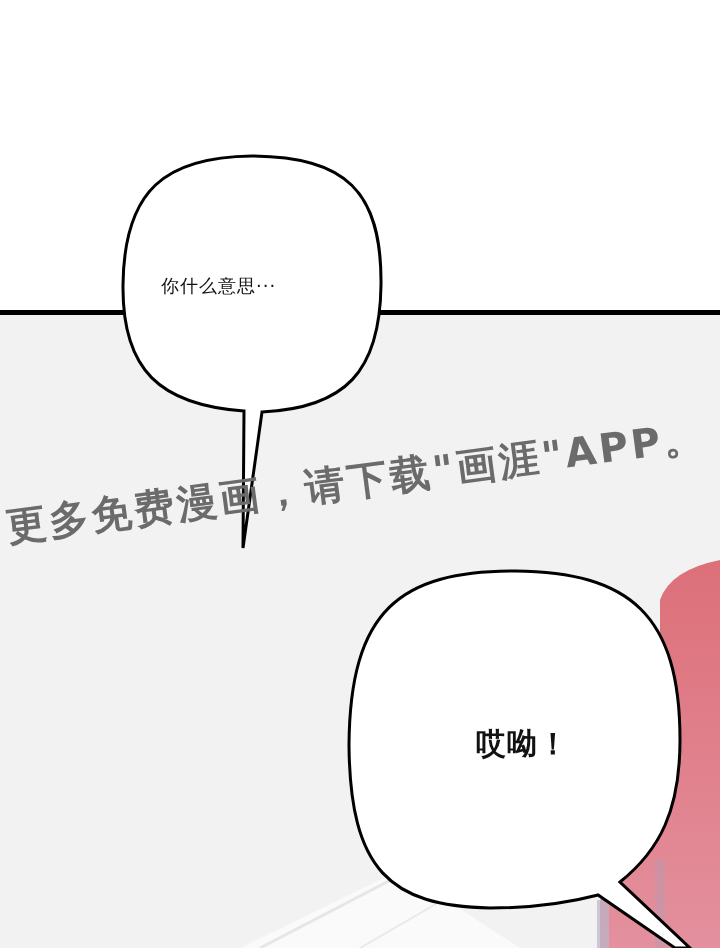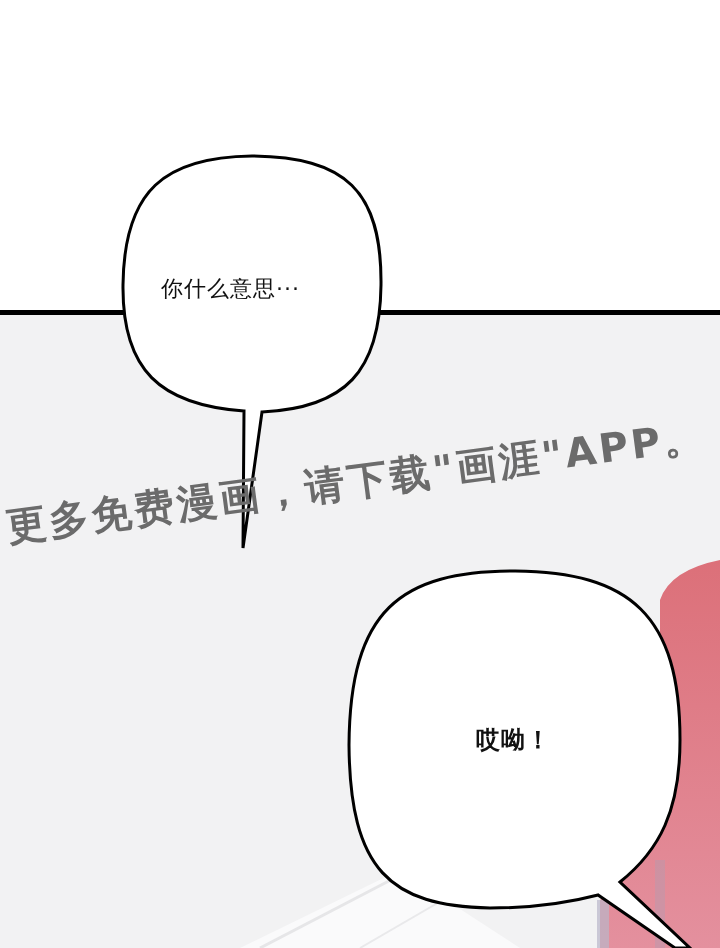--- a/index.html
+++ b/index.html
@@ -21,22 +21,22 @@
       background: #f2f2f3; overflow: hidden;
     }
     .bg-shape {
       position: absolute; left: 0; top: 0;
     }
     .bubble-svg { position: absolute; left: 0; top: 0; }
     .bubble-text {
       position: absolute; color: #111111; font-weight: normal;
       white-space: nowrap; letter-spacing: 1px;
     }
-    #bubble1-text { left: 161px; top: 274px; font-size: 22px; }
-    #bubble2-text { left: 476px; top: 724px; font-size: 24px; font-weight: bold; }
+    #bubble1-text { left: 161px; top: 274px; font-size: 18px; }
+    #bubble2-text { left: 476px; top: 724px; font-size: 30px; font-weight: bold; }
     .watermark {
       position: absolute; left: 10px; top: 500px;
       font-size: 40px; font-weight: bold; color: #6b6b6b;
       transform: rotate(-7.5deg); transform-origin: left bottom;
       white-space: nowrap; letter-spacing: 3px;
       font-family: "DejaVu Sans", sans-serif;
     }
   </style>
 </head>
 <body>

